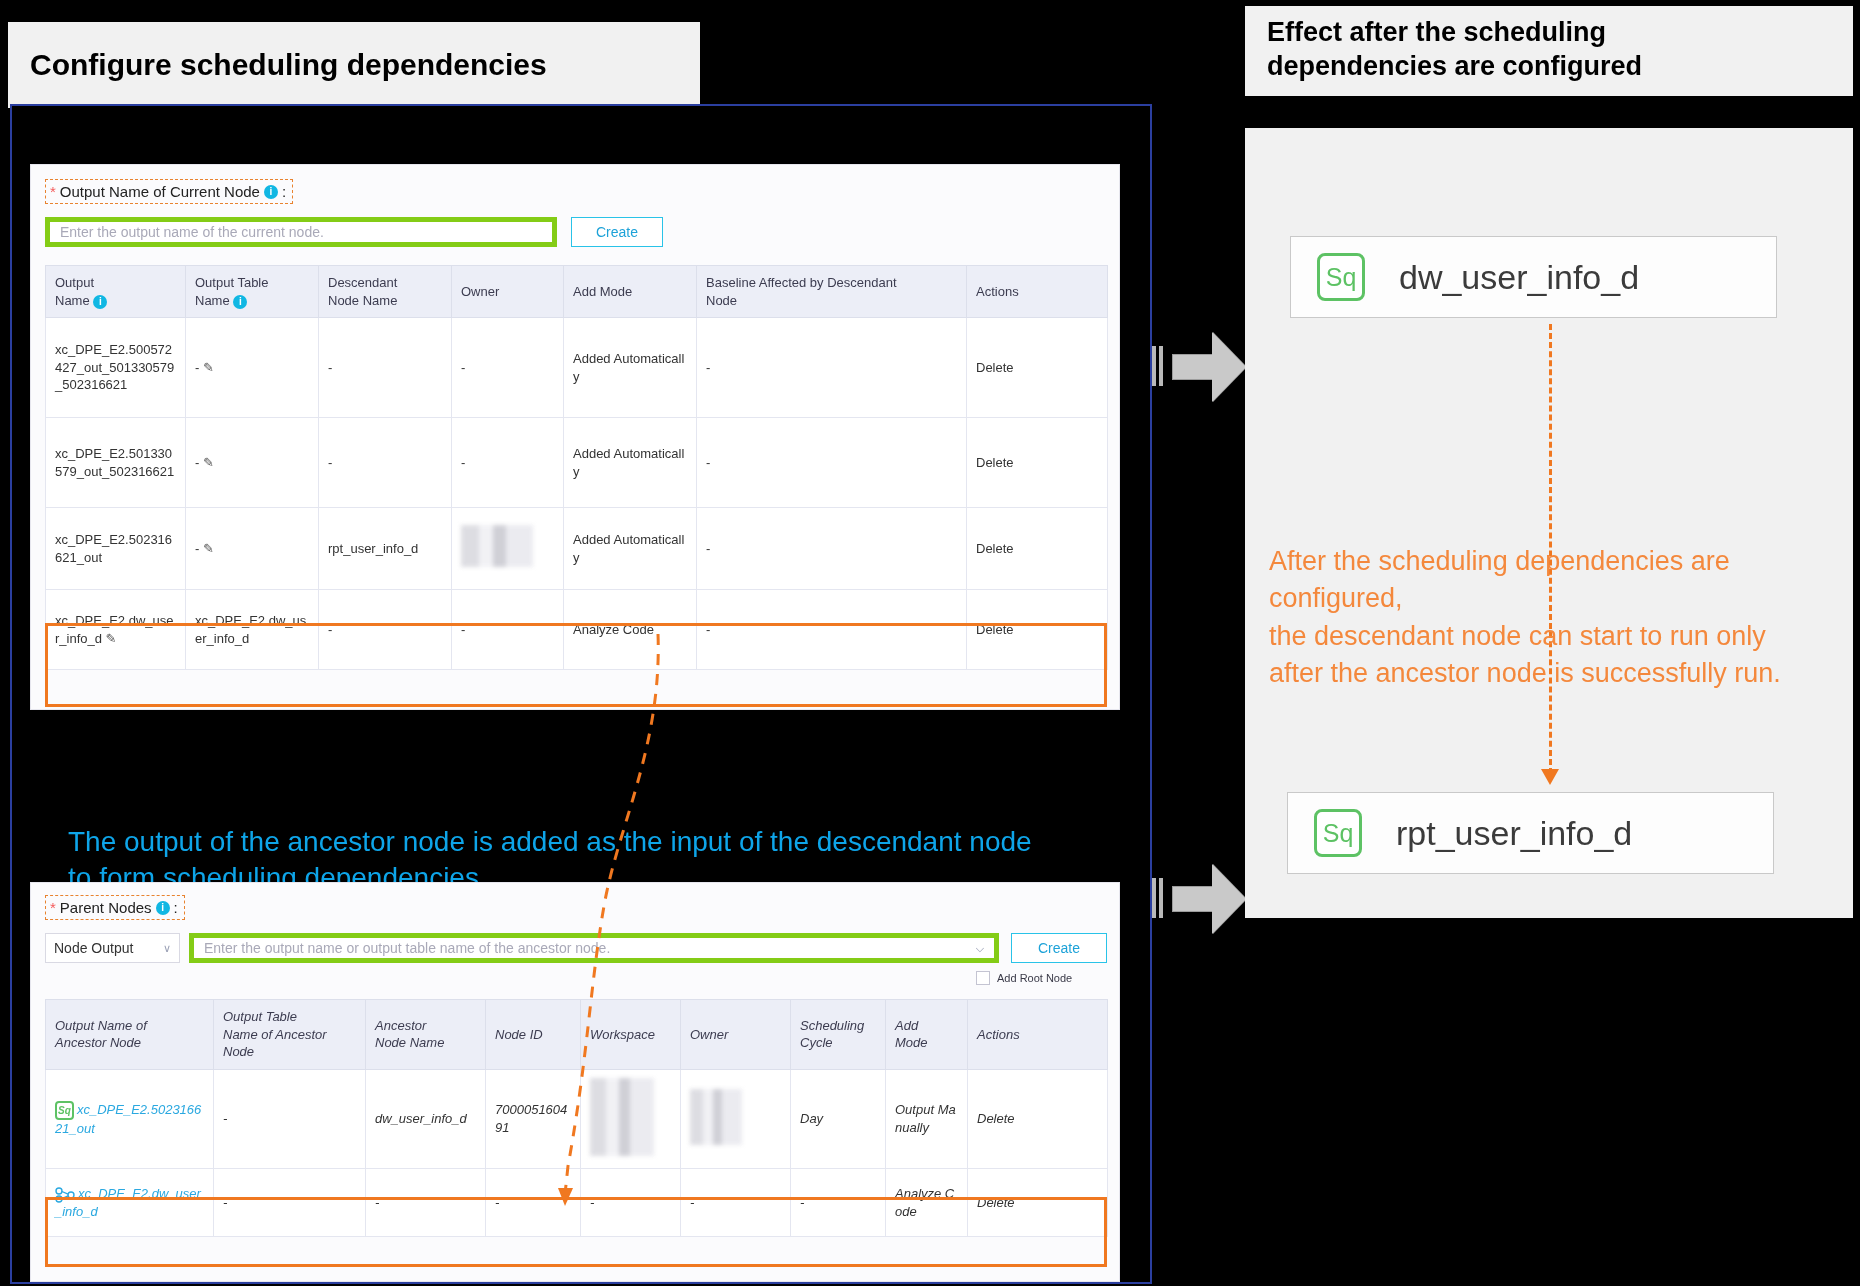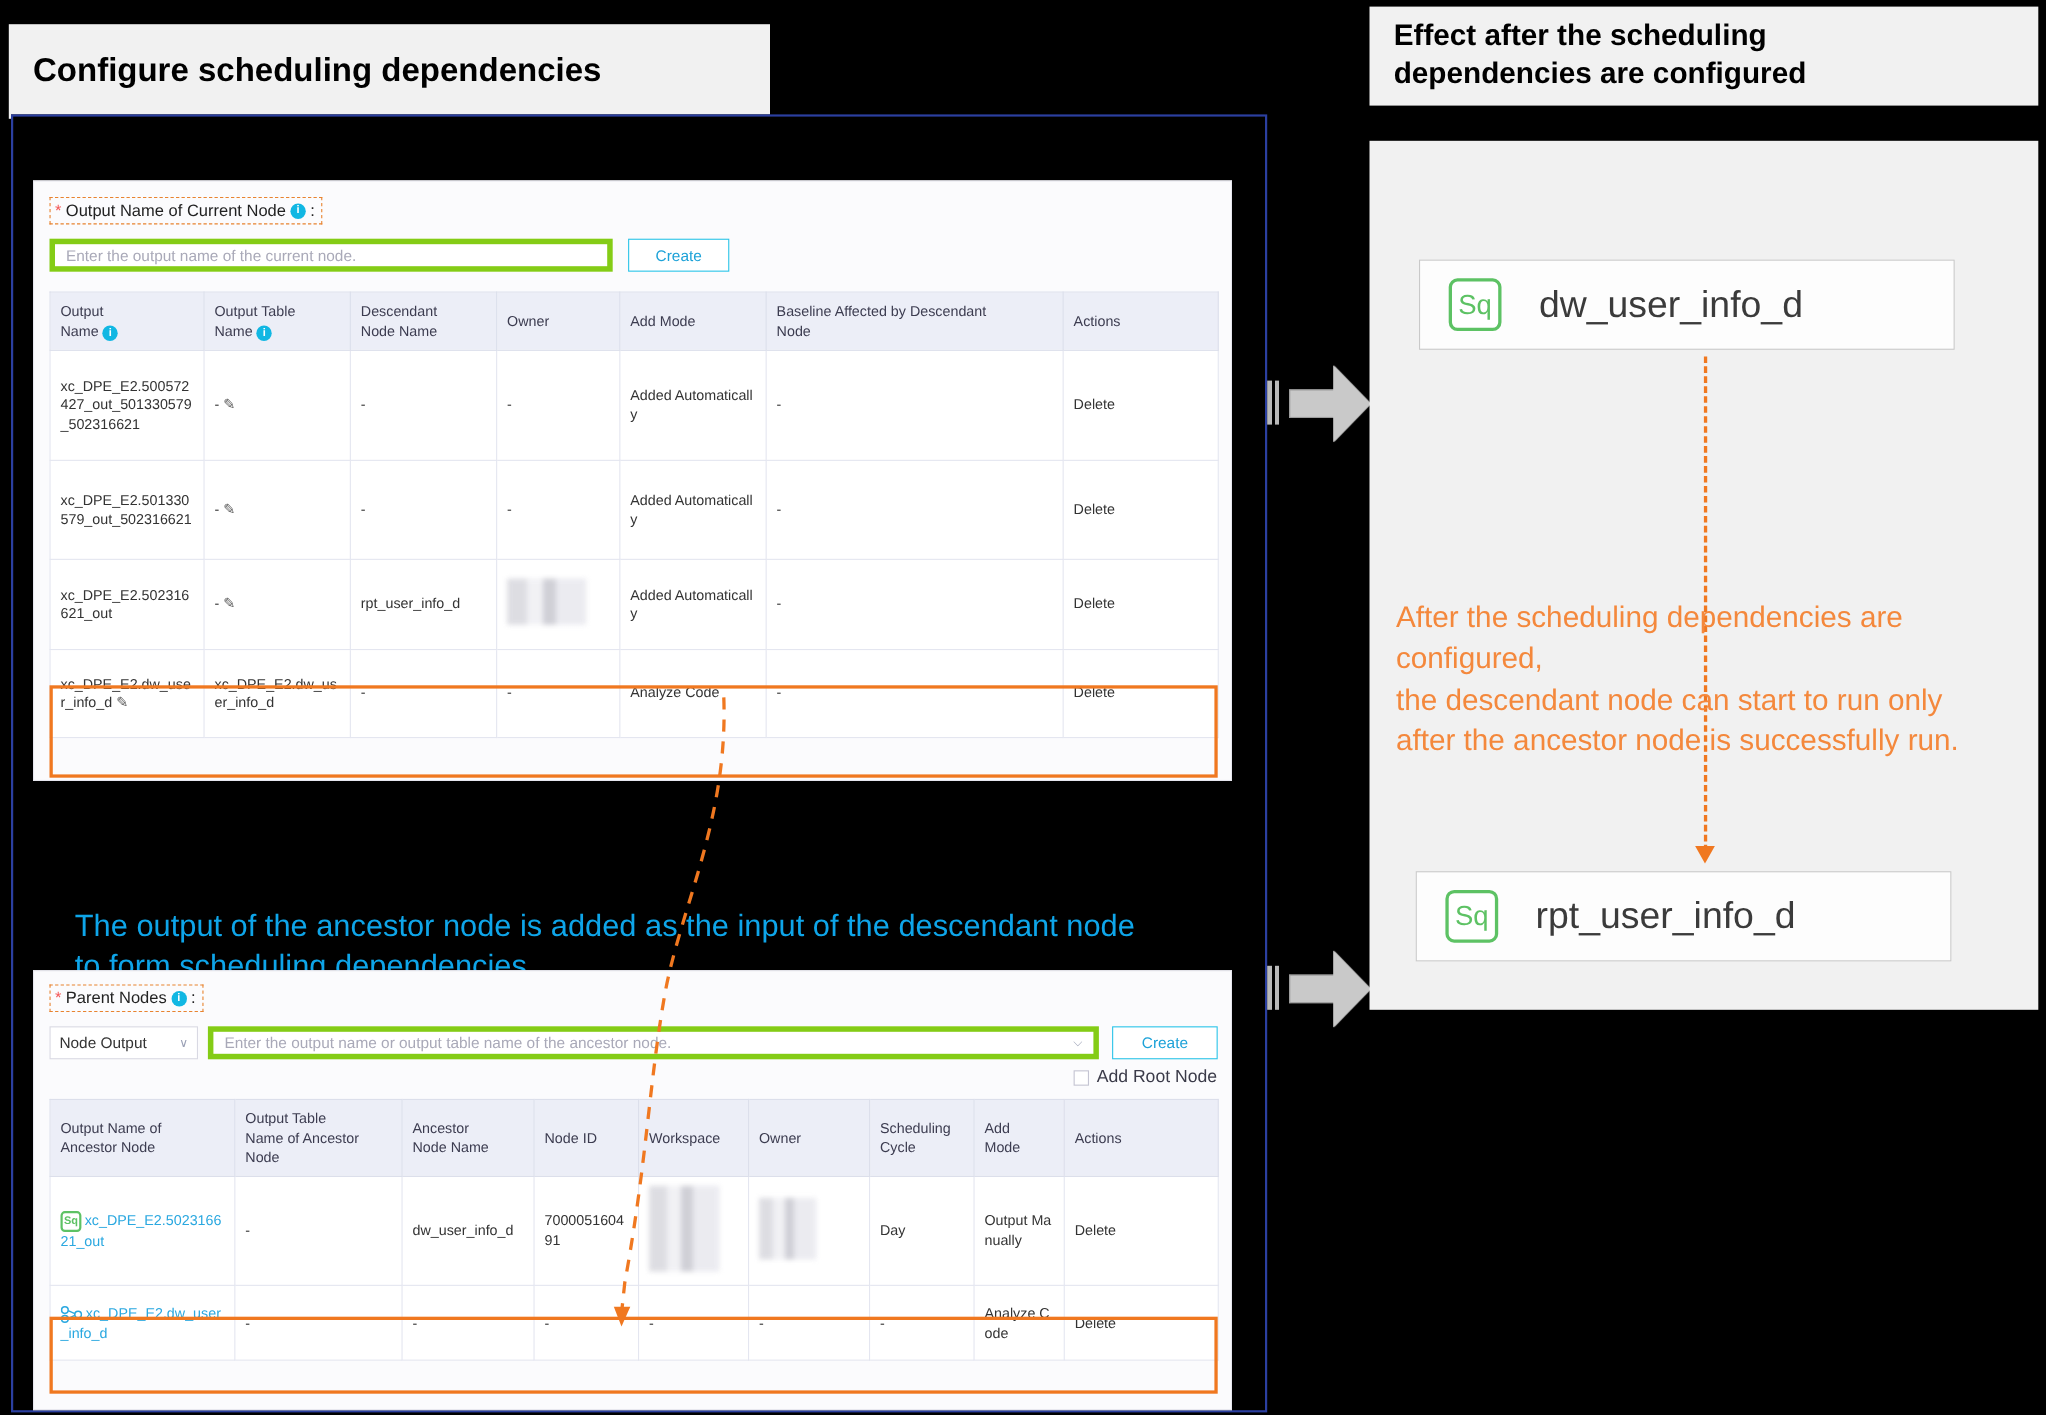--- a/index.html
+++ b/index.html
@@ -85,21 +85,21 @@
     padding:0 8px;
     display:flex; align-items:center; justify-content:space-between;
     gap:6px;
     text-align:right;
   }
   .caret { color:#9aa0b5; font-size:11px; }
 
   .checkbox-row {
     position:absolute;
     display:flex; align-items:center; gap:7px;
-    font-size:16px; color:#3a3a48;
+    font-size:11px; color:#3a3a48;
   }
   .cbox { width:14px; height:14px; border:1px solid #c4c4d2; background:#fff; display:inline-block; }
 
   
   table.grid {
     position:absolute;
     border-collapse:collapse;
     background:#fff;
     font-size:13px;
     table-layout:fixed;
@@ -386,21 +386,21 @@
 
     <div class="create-btn" style="left:980px; top:50px; width:96px;">
       <span>Create</span>
     </div>
 
     <div class="checkbox-row" style="left:945px; top:88px;">
       <span class="cbox"></span>
       <span>Add Root Node</span>
     </div>
 
-    <table class="grid" id="table-parent" style="left:14px; top:116px; width:1062px;">
+    <table class="grid" id="table-parent" style="left:14px; top:116px; width:1062px;font-style:italic;">
       <colgroup>
         <col style="width:168px">
           <col style="width:152px">
           <col style="width:120px">
         <col style="width:95px">
           <col style="width:100px">
           <col style="width:110px">
         <col style="width:95px">
           <col style="width:82px">
           <col style="width:140px">

